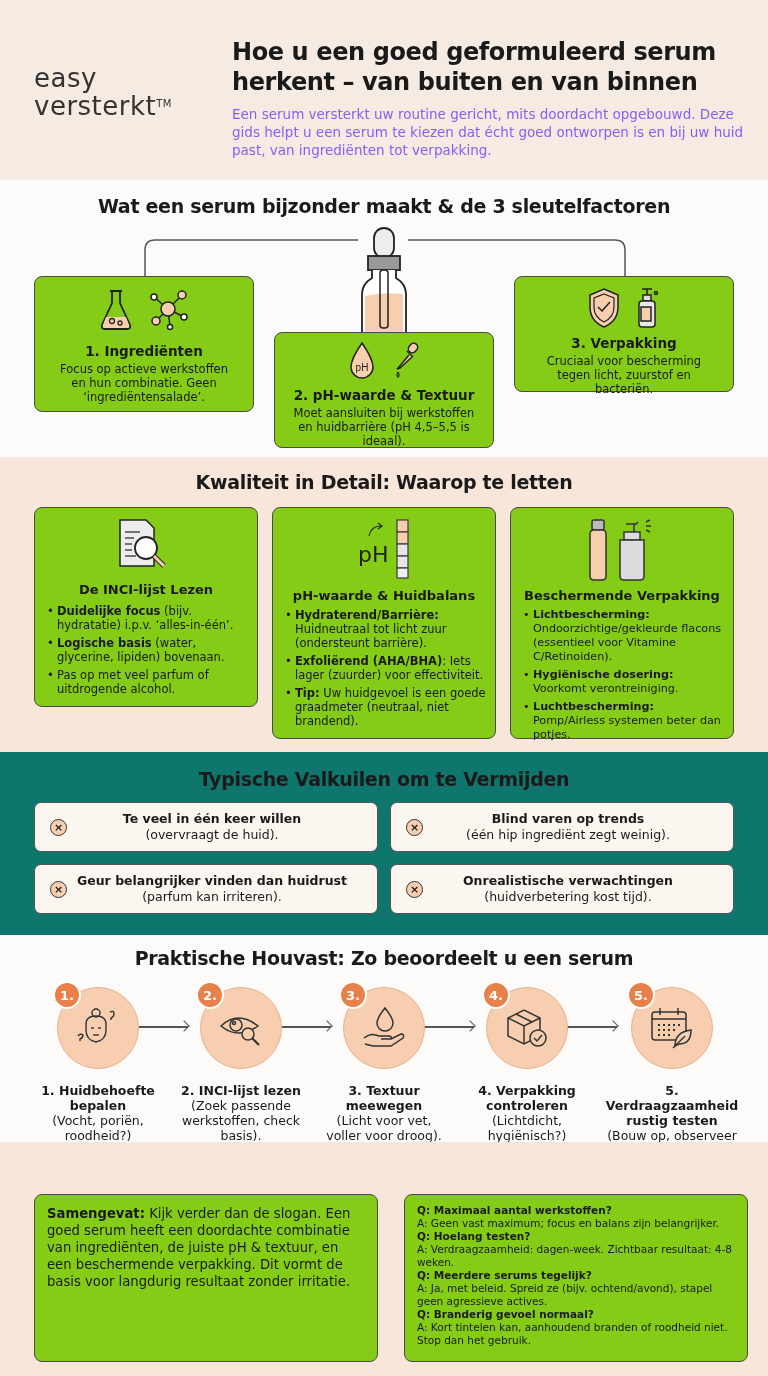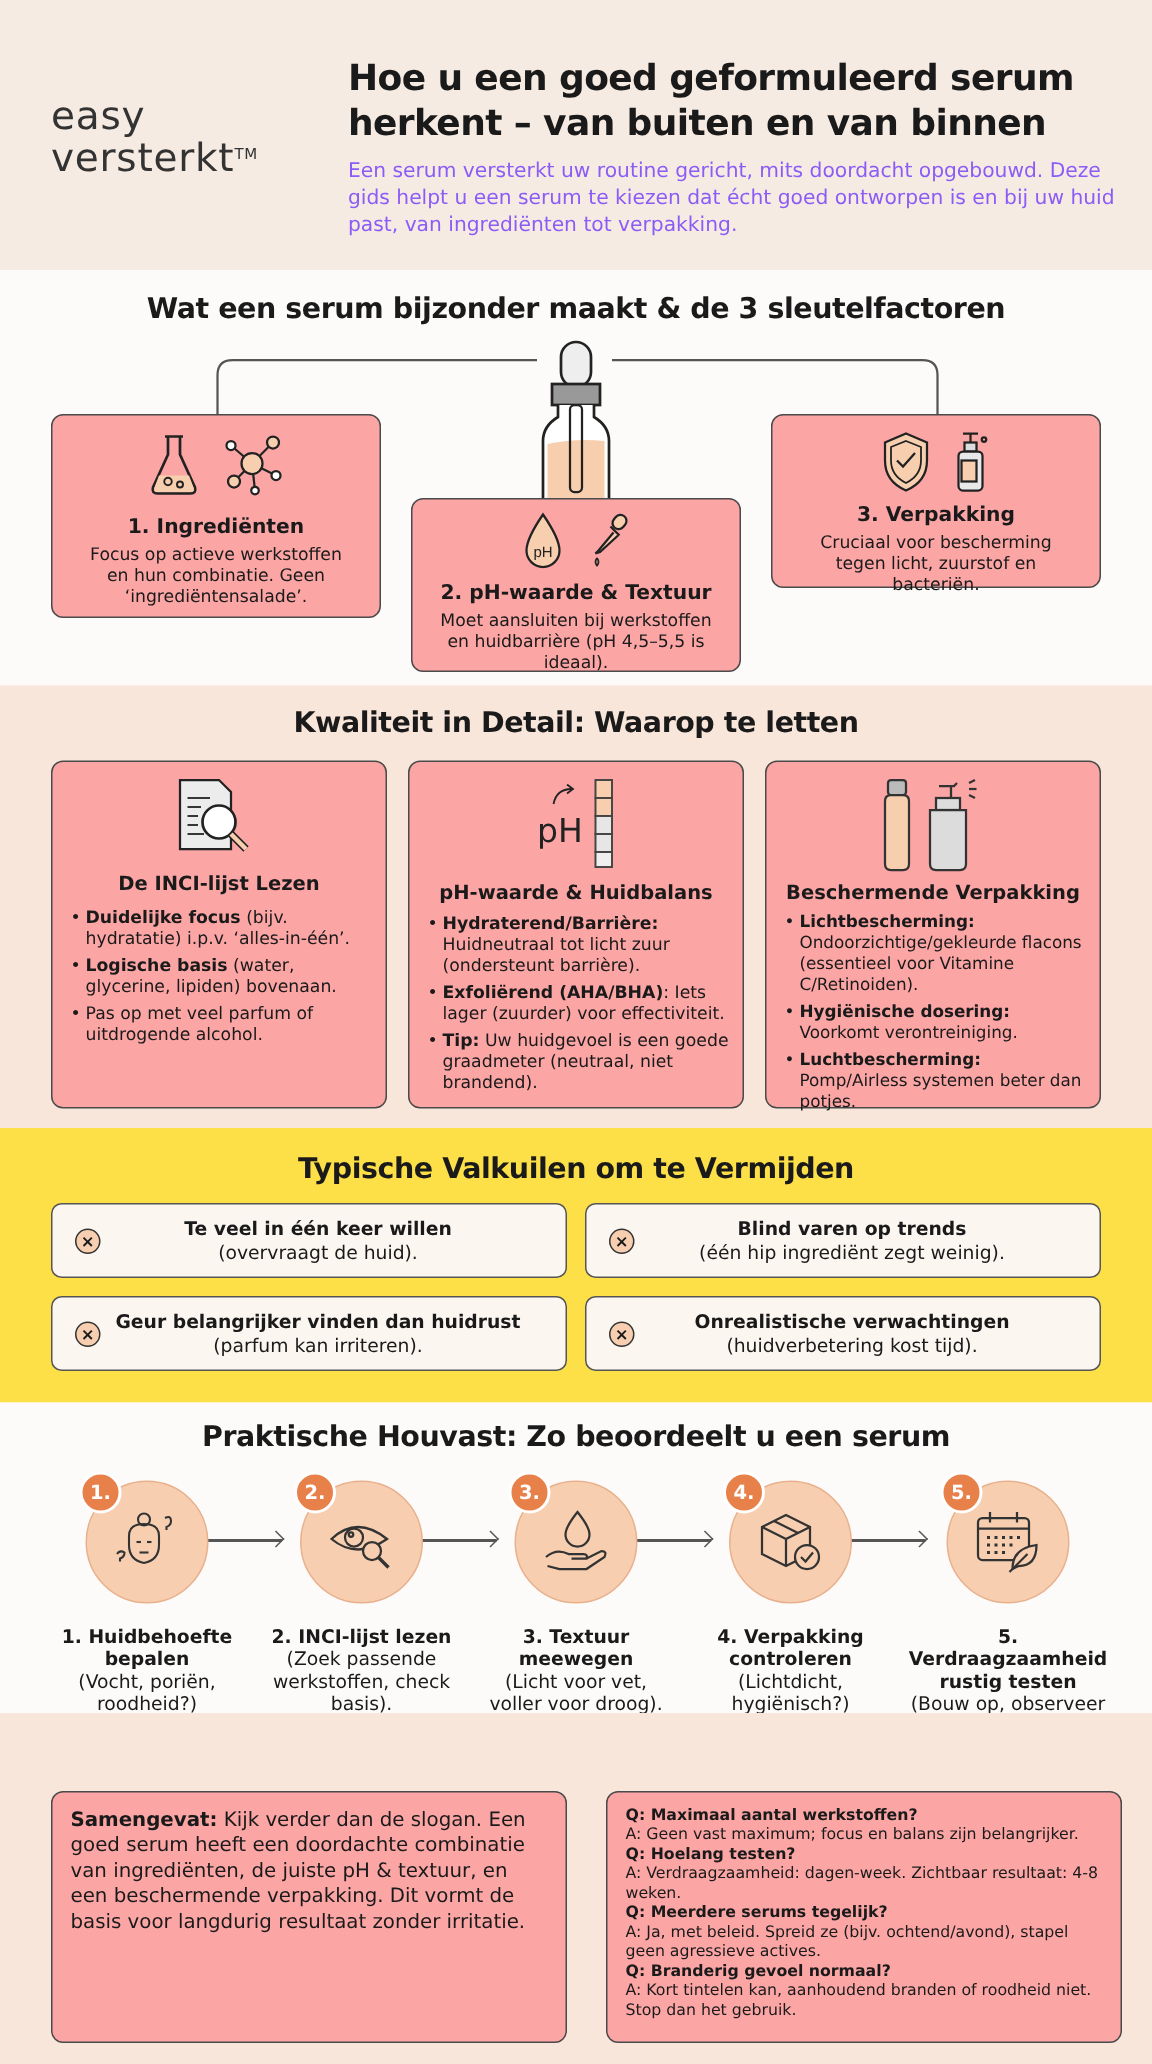--- a/index.html
+++ b/index.html
@@ -1,22 +1,22 @@
 <!DOCTYPE html>
 <html><head>
 <meta charset="utf-8">
 <style>
 *{box-sizing:border-box;margin:0;padding:0}
 body{width:768px;height:1376px;font-family:"DejaVu Sans","Liberation Sans",sans-serif;color:#1a1a1a;background:#fbf4ee;overflow:hidden}
 .sec{position:relative;width:768px}
 .peach{background:#f9e6db}
-.cream{background:#fde047}
+.cream{background:#0f766e}
 .white{background:#fdfbf9}
 h2{font-size:19px;font-weight:700;text-align:center;letter-spacing:-0.3px}
-.card{position:absolute;background:#fca5a5;border:1.5px solid #4a4a4a;border-radius:8px}
+.card{position:absolute;background:#84cc16;border:1.5px solid #4a4a4a;border-radius:8px}
 
 #hdr{height:180px;background:#f6ebe3}
 .logo{position:absolute;left:34px;top:64px;font-size:26px;line-height:28px;color:#333;font-weight:500;letter-spacing:0.5px}
 .logo sup{font-size:10px;vertical-align:top;position:relative;top:-2px}
 .htitle{position:absolute;left:232px;top:37px;width:520px;font-size:24px;font-weight:700;line-height:30px;letter-spacing:-0.4px}
 .hsub{position:absolute;left:232px;top:105px;width:520px;font-size:13.5px;line-height:18px;color:#8b5cf6}
 
 #s1{height:275px}
 #s1 h2{position:absolute;top:195px;left:0;right:0}
 .f1 .ct,.f1 .cd{text-align:center}
@@ -140,21 +140,21 @@
         </svg>
     </div>
     <div class="ct" style="margin-top:6px">3. Verpakking</div>
     <div class="cd" style="padding:0 18px">Cruciaal voor bescherming tegen licht, zuurstof en bacteriën.</div>
   </div>
 </div>
 
 <div class="sec peach" id="s2" style="height:295px">
   <h2 style="position:absolute;top:14px;left:0;right:0">Kwaliteit in Detail: Waarop te letten</h2>
 
-  <div class="card" style="left:34px;top:50px;width:224px;height:232px">
+  <div class="card" style="left:34px;top:50px;width:224px;height:200px">
     <svg width="60" height="56" style="display:block;margin:10px auto 0">
       <path d="M4 2 H30 L38 10 V48 H4 Z" fill="#ececec" stroke="#222" stroke-width="1.5"></path>
       <g stroke="#222" stroke-width="1.2">
           <line x1="9" y1="14" x2="24" y2="14"></line>
           <line x1="9" y1="20" x2="18" y2="20"></line>
           <line x1="9" y1="26" x2="16" y2="26"></line>
           <line x1="9" y1="32" x2="16" y2="32"></line>
           <line x1="9" y1="38" x2="20" y2="38"></line>
         </g>
       <circle cx="30" cy="30" r="11" fill="#fff" stroke="#222" stroke-width="1.8"></circle>

